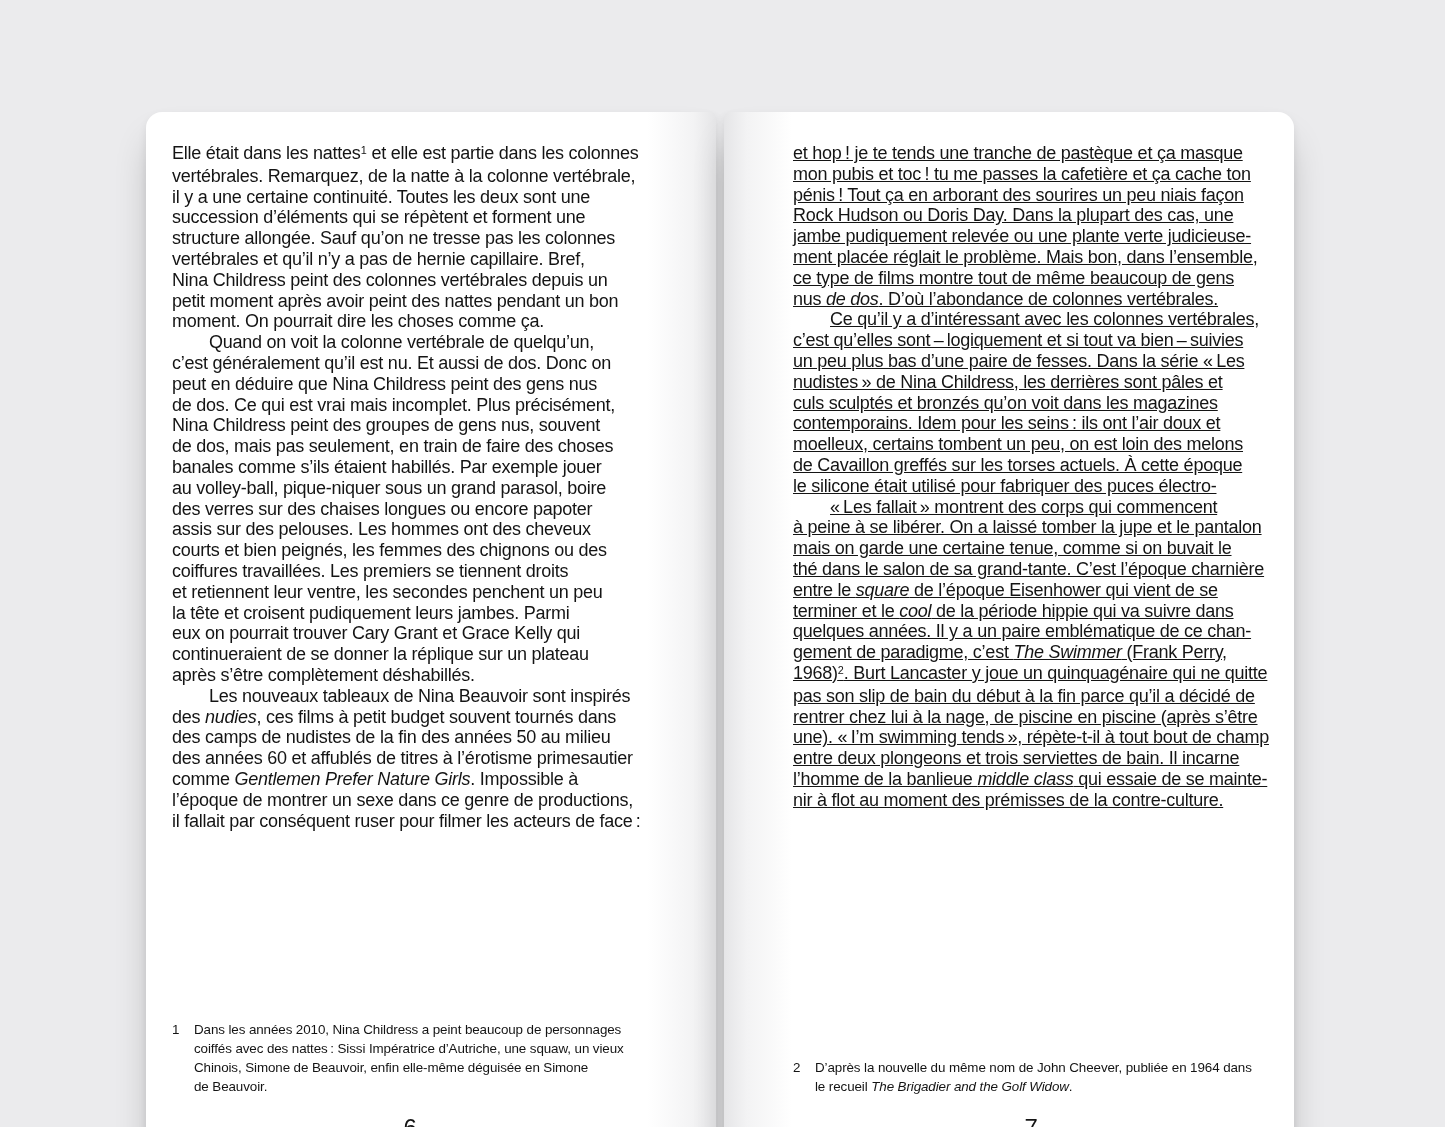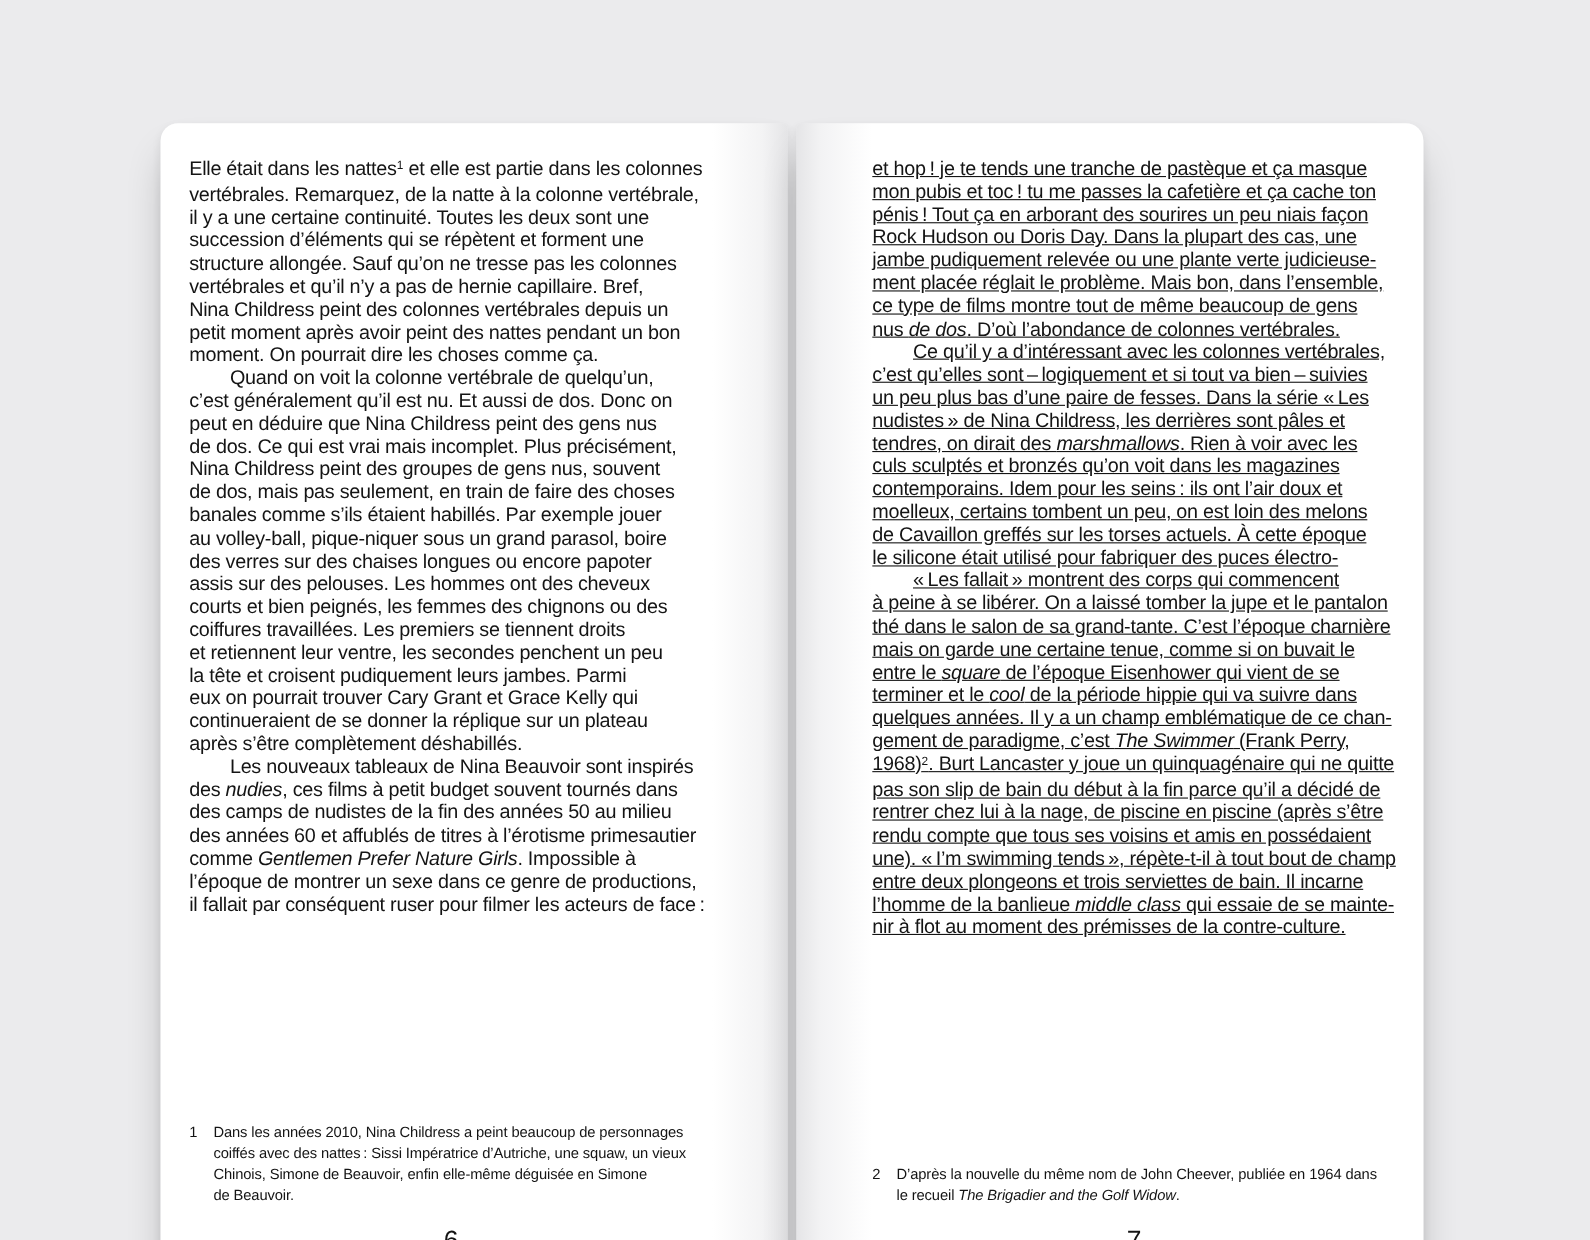--- a/index.html
+++ b/index.html
@@ -147,40 +147,38 @@
           <div class="line"><span>jambe pudiquement relevée ou une plante verte judicieuse-</span></div>
           <div class="line"><span>ment placée réglait le problème. Mais bon, dans l’ensemble,</span></div>
           <div class="line"><span>ce type de films montre tout de même beaucoup de gens</span></div>
           <div class="line"><span>nus </span><i>de dos</i><span>. D’où l’abondance de colonnes vertébrales.</span></div>
         </div>
         <div class="para indent">
           <div class="line first"><span>Ce qu’il y a d’intéressant avec les colonnes vertébrales,</span></div>
           <div class="line"><span>c’est qu’elles sont – logiquement et si tout va bien – suivies</span></div>
           <div class="line"><span>un peu plus bas d’une paire de fesses. Dans la série « Les</span></div>
           <div class="line"><span>nudistes » de Nina Childress, les derrières sont pâles et</span></div>
-          <div class="line"><span>tendres, on dirait des </span><i>marshmallows</i><span>. Rien à voir avec les</span></div>
           <div class="line"><span>culs sculptés et bronzés qu’on voit dans les magazines</span></div>
           <div class="line"><span>contemporains. Idem pour les seins : ils ont l’air doux et</span></div>
           <div class="line"><span>moelleux, certains tombent un peu, on est loin des melons</span></div>
           <div class="line"><span>de Cavaillon greffés sur les torses actuels. À cette époque</span></div>
           <div class="line"><span>le silicone était utilisé pour fabriquer des puces électro-</span></div>
         </div>
         <div class="para indent">
           <div class="line first"><span>« Les fallait » montrent des corps qui commencent</span></div>
           <div class="line"><span>à peine à se libérer. On a laissé tomber la jupe et le pantalon</span></div>
+          <div class="line"><span>mais on garde une certaine tenue, comme si on buvait le</span></div>
           <div class="line"><span>thé dans le salon de sa grand-tante. C’est l’époque charnière</span></div>
-          <div class="line"><span>mais on garde une certaine tenue, comme si on buvait le</span></div>
           <div class="line"><span>entre le </span><i>square</i><span> de l’époque Eisenhower qui vient de se</span></div>
           <div class="line"><span>terminer et le </span><i>cool</i><span> de la période hippie qui va suivre dans</span></div>
-          <div class="line"><span>quelques années. Il y a un champ emblématique de ce chan-</span></div>
+          <div class="line"><span>quelques années. Il y a un paire emblématique de ce chan-</span></div>
           <div class="line"><span>gement de paradigme, c’est </span><i>The Swimmer</i><span> (Frank Perry,</span></div>
           <div class="line"><span>1968)</span><sup>2</sup><span>. Burt Lancaster y joue un quinquagénaire qui ne quitte</span></div>
           <div class="line"><span>pas son slip de bain du début à la fin parce qu’il a décidé de</span></div>
           <div class="line"><span>rentrer chez lui à la nage, de piscine en piscine (après s’être</span></div>
-          <div class="line"><span>rendu compte que tous ses voisins et amis en possédaient</span></div>
           <div class="line"><span>une). « I’m swimming tends », répète-t-il à tout bout de champ</span></div>
           <div class="line"><span>entre deux plongeons et trois serviettes de bain. Il incarne</span></div>
           <div class="line"><span>l’homme de la banlieue </span><i>middle class</i><span> qui essaie de se mainte-</span></div>
           <div class="line"><span>nir à flot au moment des prémisses de la contre-culture.</span></div>
         </div>
       </div>
     <div class="footnotes">
         <div class="footnote">
           <span class="fn-marker">2</span>
           <div class="fn-text">

